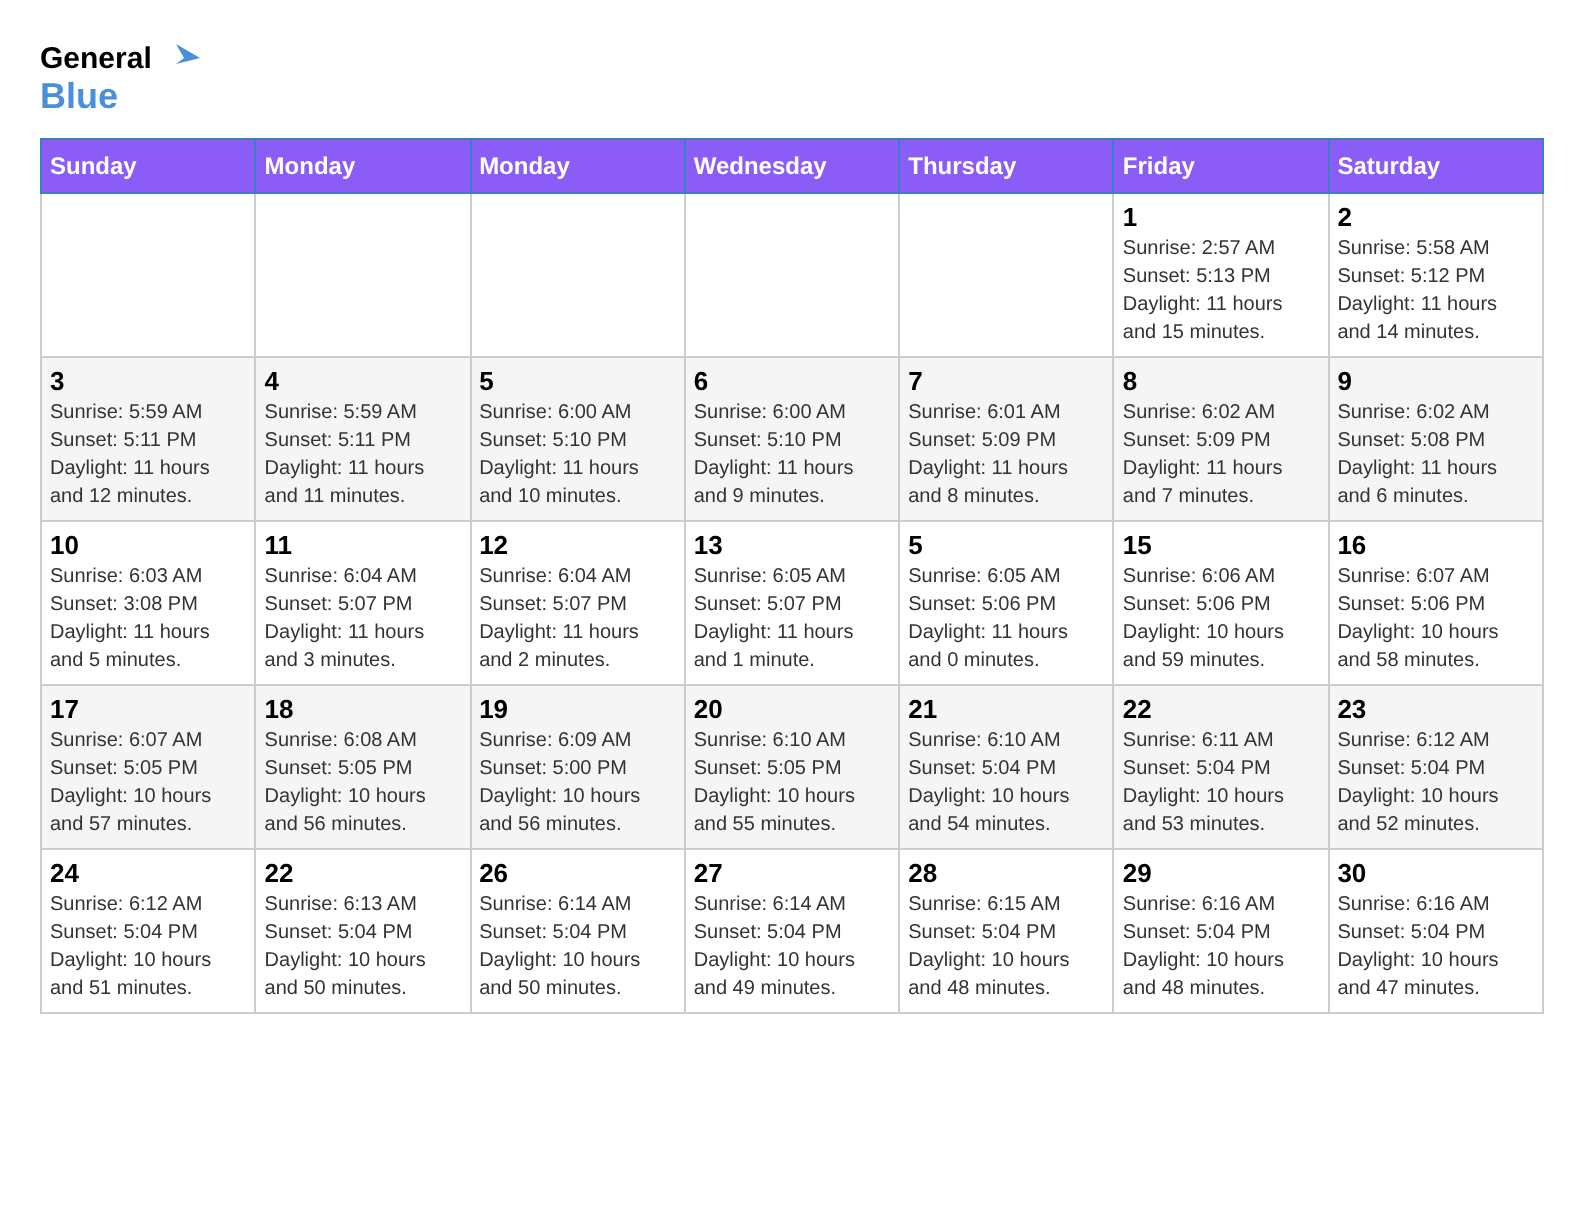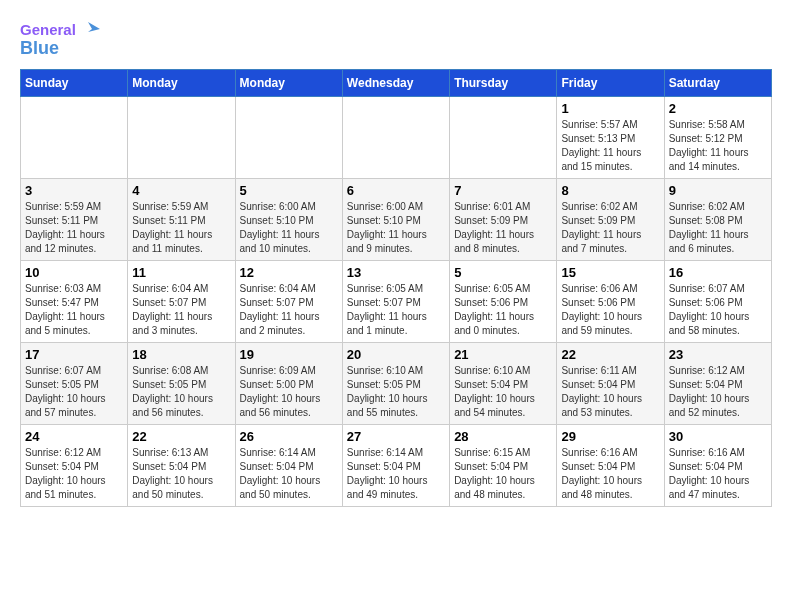--- a/index.html
+++ b/index.html
@@ -32,21 +32,21 @@
     .location-title {
       font-size: 16px;
       color: #555;
     }
     .calendar {
       width: 100%;
       border-collapse: collapse;
       font-size: 11px;
     }
     .calendar thead th {
-      background: #1d4ed8;
+      background: #8b5cf6;
       color: #fff;
       padding: 6px 4px;
       text-align: left;
       font-size: 12px;
       font-weight: bold;
       border: 1px solid #3a7fc1;
     }
     .calendar tbody td {
       border: 1px solid #ccc;
       vertical-align: top;
@@ -72,21 +72,21 @@
       background: #fff;
     }
   </style>
 </head>
 <body>
 
 <div class="header-area">
   <div class="logo">
   <div style="display:flex;flex-direction:column;align-items:flex-start;">
     <div style="display:flex;align-items:center;gap:2px;">
-      <span style="font-size:15px;font-weight:bold;color:#8b5cf6;">General</span>
+      <span style="font-size:15px;font-weight:bold;color:#000000;">General</span>
       <svg width="22" height="18" viewBox="0 0 22 18">
         <polygon points="10,2 22,9 10,12 14,9" fill="#4a90d9"></polygon>
       </svg>
     </div>
     <span style="font-size:18px;font-weight:bold;color:#4a90d9;">Blue</span>
   </div>
 </div>
   <div class="title-area">
     <div class="month-title"></div>
     <div class="location-title"></div>
@@ -107,21 +107,21 @@
   </thead>
   <tbody id="calendar-body">
   <tr>
         <td class="empty-cell"></td>
         <td class="empty-cell"></td>
         <td class="empty-cell"></td>
         <td class="empty-cell"></td>
         <td class="empty-cell"></td>
         <td>
           <div class="day-number">1</div>
-          <div class="day-info">Sunrise: 5:57 AM
+          <div class="day-info">Sunrise: 2:57 AM
 Sunset: 5:13 PM
 Daylight: 11 hours and 15 minutes.</div>
         </td>
         <td>
           <div class="day-number">2</div>
           <div class="day-info">Sunrise: 5:58 AM
 Sunset: 5:12 PM
 Daylight: 11 hours and 14 minutes.</div>
         </td>
       </tr>
@@ -166,21 +166,21 @@
           <div class="day-number">9</div>
           <div class="day-info">Sunrise: 6:02 AM
 Sunset: 5:08 PM
 Daylight: 11 hours and 6 minutes.</div>
         </td>
       </tr>
       <tr>
         <td>
           <div class="day-number">10</div>
           <div class="day-info">Sunrise: 6:03 AM
-Sunset: 5:47 PM
+Sunset: 3:08 PM
 Daylight: 11 hours and 5 minutes.</div>
         </td>
         <td>
           <div class="day-number">11</div>
           <div class="day-info">Sunrise: 6:04 AM
 Sunset: 5:07 PM
 Daylight: 11 hours and 3 minutes.</div>
         </td>
         <td>
           <div class="day-number">12</div>

